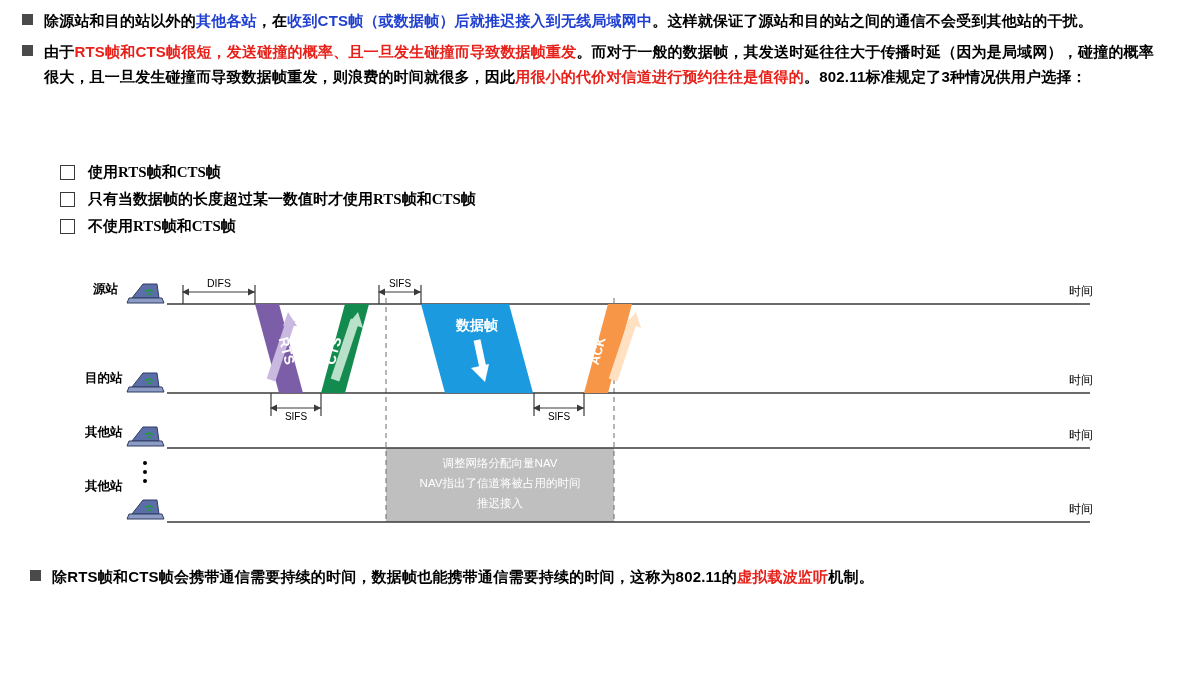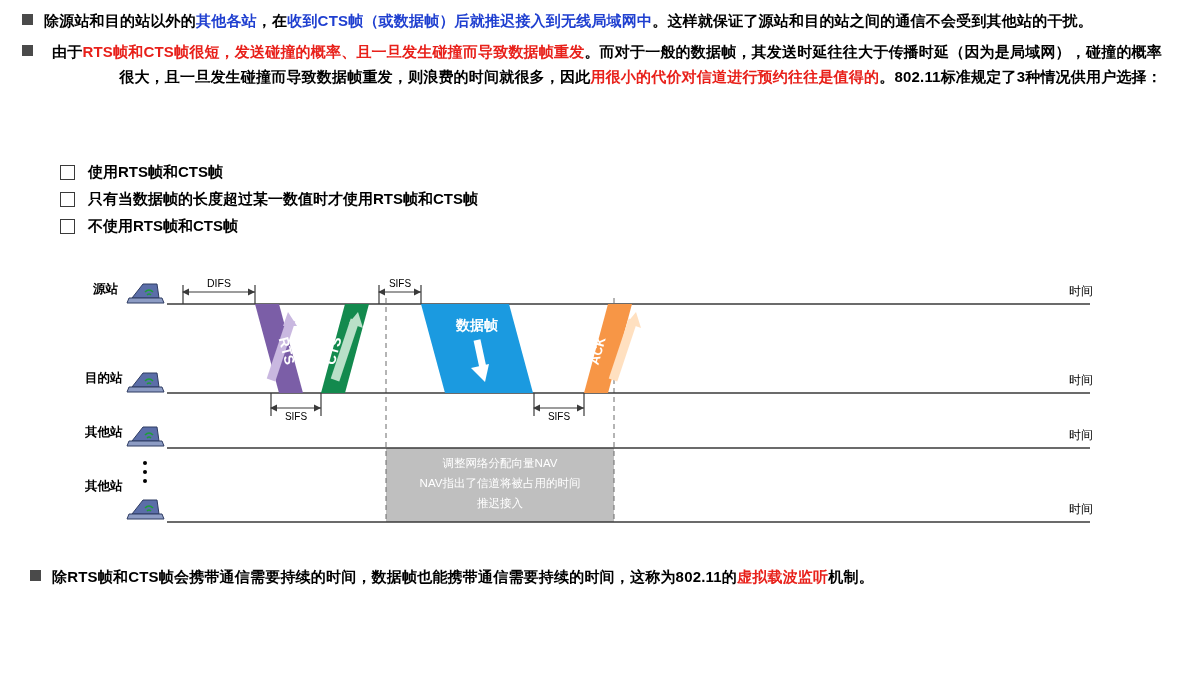--- a/index.html
+++ b/index.html
@@ -4,41 +4,41 @@
 <style>
   html,body{margin:0;padding:0;}
   body{
     width:1182px;height:675px;
     background:#ffffff;
     font-family:"Liberation Sans","DejaVu Sans",sans-serif;
     color:#000000;
     overflow:hidden;
     position:relative;
   }
-  .page{position:relative;width:1170px;height:675px;text-align:right;}
+  .page{position:relative;width:1170px;height:675px;}
 
   
   .bullet-row{display:flex;align-items:flex-start;}
   .sq{
     width:11px;height:11px;background:#4a4a4a;flex:0 0 11px;
     margin-top:6px;margin-right:11px;
   }
   .btext{
     font-size:15px;font-weight:bold;line-height:25px;letter-spacing:0.2px;
   }
   .red{color:#e8201a;}
   .blue{color:#1f3fd0;}
   .blk{color:#000;}
 
   #top-block{position:absolute;left:22px;top:8px;width:1140px;}
   #top-block .bullet-row{margin-bottom:6px;}
 
   
   #options{position:absolute;left:60px;top:163px;}
-  .opt-row{display:flex;align-items:center;margin-bottom:8px;}
+  .opt-row{display:flex;align-items:center;margin-bottom:8px;font-family:Liberation Serif, serif;}
   .cbox{
     width:13px;height:13px;border:1.6px solid #3a3a3a;background:#fff;
     margin-right:13px;flex:0 0 13px;
   }
   .opt-label{font-size:15px;font-weight:bold;}
 
   
   #diagram{position:absolute;left:85px;top:268px;width:1020px;height:275px;}
   #diagram svg{display:block;}
 

